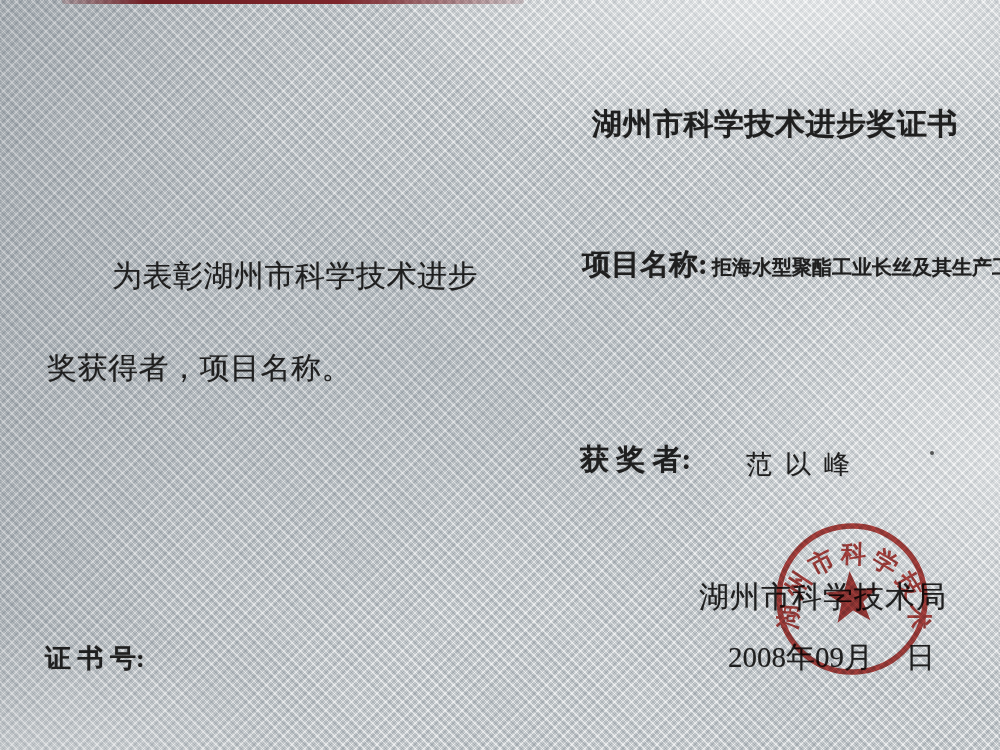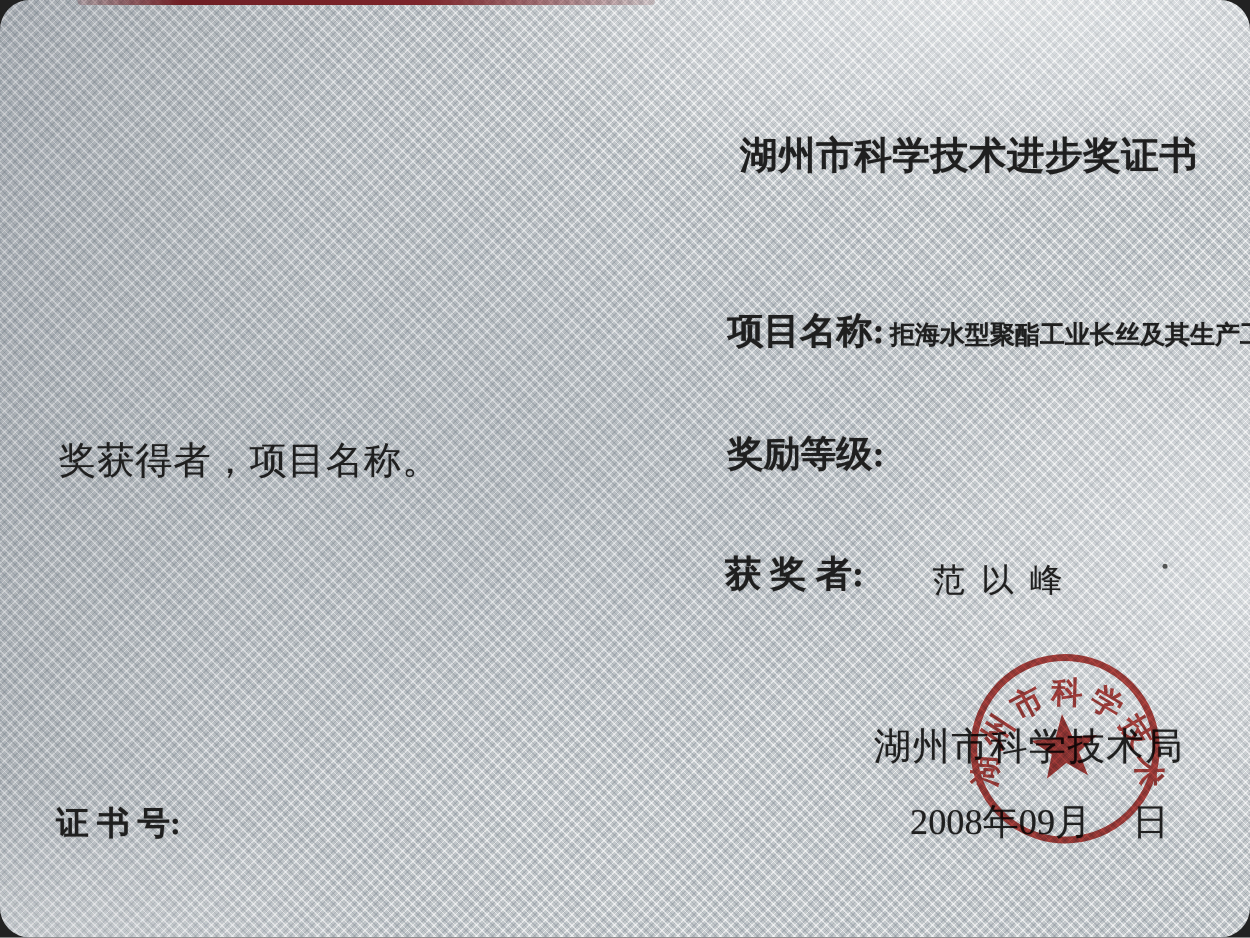--- a/index.html
+++ b/index.html
@@ -8,21 +8,20 @@
     font-family: "Liberation Serif", serif;
     background: #222;
   }
   .photo {
     position: relative; width: 1000px; height: 750px; overflow: hidden;
     background-color: #c3c8cb;
     
     background-image:
       repeating-linear-gradient(45deg,  rgba(255,255,255,0.55) 0 1px, rgba(0,0,0,0) 1px 3px, rgba(120,130,140,0.30) 3px 4px, rgba(0,0,0,0) 4px 6px),
       repeating-linear-gradient(-45deg, rgba(255,255,255,0.55) 0 1px, rgba(0,0,0,0) 1px 3px, rgba(120,130,140,0.30) 3px 4px, rgba(0,0,0,0) 4px 6px);
-    border-radius: 24px;
   }
   .lighting {
     position: absolute; inset: 0; z-index: 1; pointer-events: none;
     background:
       radial-gradient(ellipse 720px 320px at 80% -4%, rgba(255,255,255,0.60), rgba(255,255,255,0) 62%),
       radial-gradient(ellipse 560px 420px at 102% 60%, rgba(255,255,255,0.42), rgba(255,255,255,0) 60%),
       radial-gradient(ellipse 520px 260px at 2% 104%, rgba(255,255,255,0.30), rgba(255,255,255,0) 60%),
       linear-gradient(100deg, rgba(66,76,88,0.22), rgba(66,76,88,0.06) 26%, rgba(66,76,88,0) 48%),
       radial-gradient(ellipse 600px 380px at 42% 48%, rgba(90,104,116,0.12), rgba(90,104,116,0) 70%);
   }
@@ -64,26 +63,26 @@
 </style>
 </head>
 <body>
 
 <div class="photo">
   <div class="lighting"></div>
   <div class="cover-sliver"></div>
 
   <div class="txt hei title">湖州市科学技术进步奖证书</div>
 
+  <div class="txt kai body1">为表彰湖州市科学技术进步</div>
   <div class="txt kai body2">奖获得者，项目名称。</div>
 
   <div class="txt kai f1-label">项目名称:</div>
   <div class="txt hei f1-value">拒海水型聚酯工业长丝及其生产工艺</div>
 
-  <div class="txt kai f2-label">奖励等级:</div>
 
   <div class="txt kai f3-label">获 奖 者:</div>
   <div class="txt kai f3-value">范以峰</div>
 
   <div class="txt kai certno-label">证 书 号:</div>
 
   <div class="txt kai issuer">湖州市科学技术局</div>
 
   <div class="txt kai date-row">
     <span>2008年09月</span>

